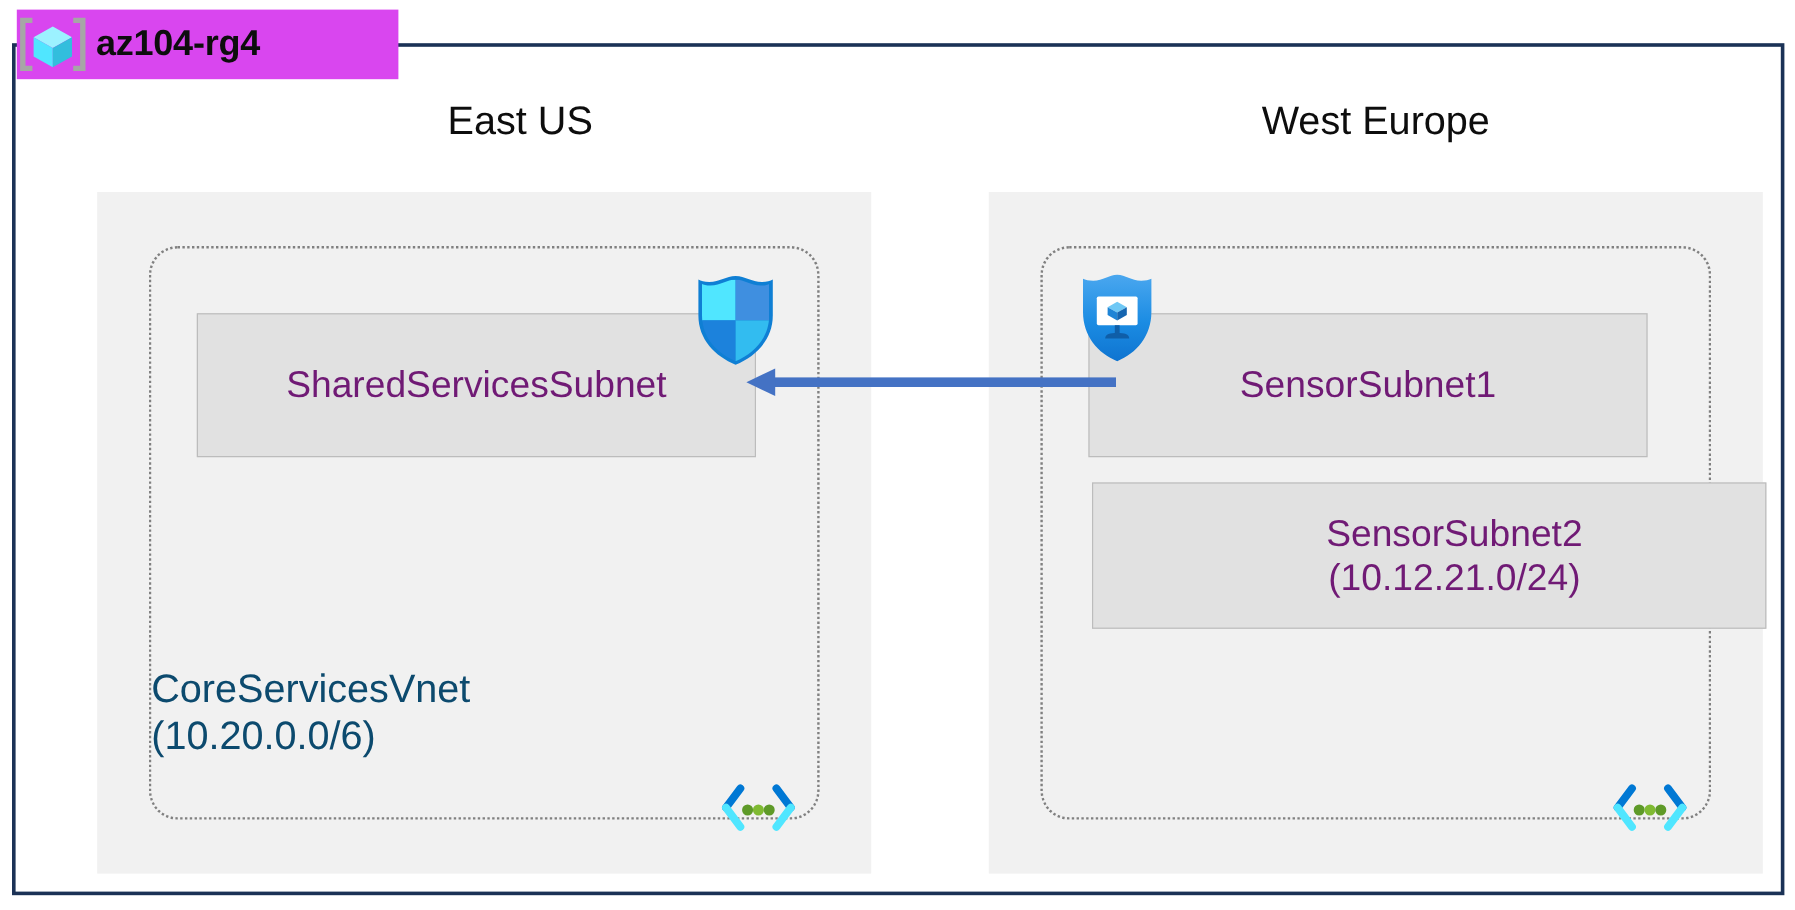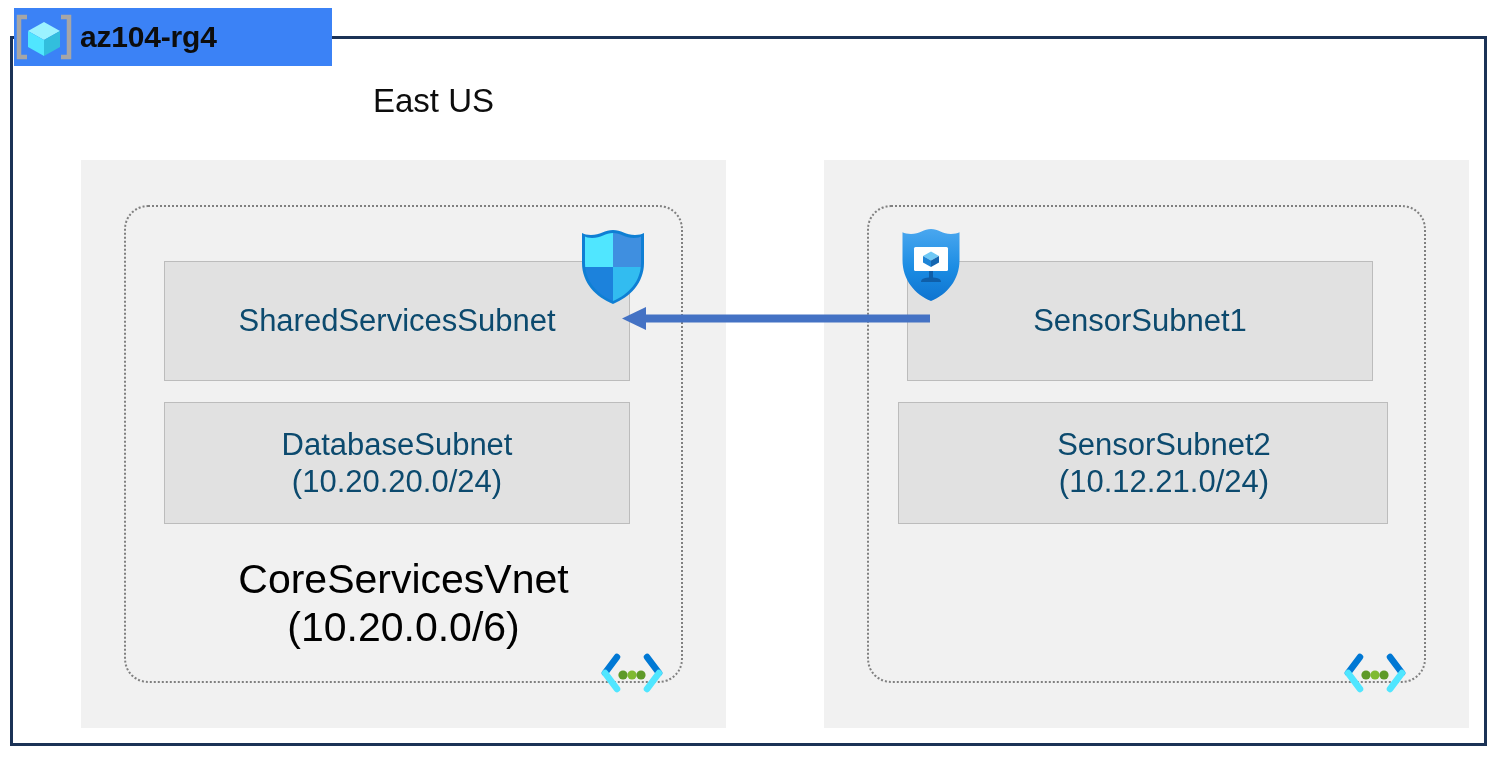--- a/index.html
+++ b/index.html
@@ -30,21 +30,21 @@
     border: 3px solid #1b3256;
     box-sizing: border-box;
   }
   
   .rg-title-notch {
     position: absolute;
     left: 14px;
     top: 8px;
     height: 58px;
     width: 318px;
-    background: #3b82f6;
+    background: #d946ef;
     display: flex;
     align-items: center;
     gap: 6px;
     z-index: 4;
   }
   .rg-title-text {
     font-size: 30px;
     font-weight: bold;
     color: #0d0d0d;
     letter-spacing: -0.2px;
@@ -85,44 +85,43 @@
     position: absolute;
     box-sizing: border-box;
     border: 2.5px dotted #808080;
     border-radius: 24px;
     background: transparent;
   }
   .vnet-caption {
     position: absolute;
     left: 0;
     width: 100%;
-    text-align: center;
-    font-size: 41px;
-    color: #000000;
+    font-size: 33px;
+    color: #0c4a6e;
     line-height: 1.18;
     white-space: nowrap;
   }
   .vnet-icon {
     position: absolute;
     width: 62px;
     height: 40px;
   }
 
   
   .subnet {
     position: absolute;
     box-sizing: border-box;
     background: #e1e1e1;
     border: 1.5px solid #bcbcbc;
     display: flex;
     flex-direction: column;
     align-items: center;
     justify-content: center;
     font-size: 31px;
-    color: #0c4a6e;
+    color: #701a75;
     line-height: 1.2;
     white-space: nowrap;
   }
   .subnet .cidr { display: block; }
 
   
   .badge-icon {
     position: absolute;
     z-index: 5;
   }
@@ -160,24 +159,20 @@
   <div class="region" style="left:81px; width:705px; height:644px;">
     <div class="region-label">East US</div>
     <div class="region-box" style="width:645px; height:568px;"></div>
 
     <div class="vnet" style="left:43px; top:121px; width:559px; height:478px;">
 
       <div class="subnet" style="left:38px; top:54px; width:466px; height:120px;">
         <span>SharedServicesSubnet</span>
       </div>
 
-      <div class="subnet" style="left:38px; top:195px; width:466px; height:122px;">
-        <span>DatabaseSubnet</span>
-        <span class="cidr">(10.20.20.0/24)</span>
-      </div>
 
       <div class="vnet-caption" style="top:348px;">
         <span>CoreServicesVnet</span><br>
         <span>(10.20.0.0/6)</span>
       </div>
 
       <svg class="vnet-icon" style="right:18px; bottom:-12px;" viewBox="0 0 62 40">
 
         <path d="M16 4 L4 20" stroke="#0078d4" stroke-width="6.5" stroke-linecap="round" fill="none"></path>
         <path d="M4 20 L16 36" stroke="#50e6ff" stroke-width="6.5" stroke-linecap="round" fill="none"></path>
@@ -201,29 +196,30 @@
     </clipPath>
     <g clip-path="url(#nsgClip)">
       <rect x="7" y="6" width="28" height="34" fill="#50e6ff"></rect>
       <rect x="35" y="6" width="28" height="34" fill="#3f8fe0"></rect>
       <rect x="7" y="40" width="28" height="36" fill="#1c82dc"></rect>
       <rect x="35" y="40" width="28" height="36" fill="#32bcf0"></rect>
     </g>
   </svg>
 
   <div class="region" style="left:824px; width:645px; height:644px;">
+    <div class="region-label">West Europe</div>
     <div class="region-box" style="width:645px; height:568px;"></div>
 
     <div class="vnet" style="left:43px; top:121px; width:559px; height:478px;">
 
       <div class="subnet" style="left:38px; top:54px; width:466px; height:120px;">
         <span>SensorSubnet1</span>
       </div>
 
-      <div class="subnet" style="left:29px; top:195px; width:490px; height:122px;padding-left:42px;">
+      <div class="subnet" style="left:41px; top:195px; width:562px; height:122px;padding-left:42px;">
         <span>SensorSubnet2</span>
         <span class="cidr">(10.12.21.0/24)</span>
       </div>
       <svg class="vnet-icon" style="right:18px; bottom:-12px;" viewBox="0 0 62 40">
         <path d="M16 4 L4 20" stroke="#0078d4" stroke-width="6.5" stroke-linecap="round" fill="none"></path>
         <path d="M4 20 L16 36" stroke="#50e6ff" stroke-width="6.5" stroke-linecap="round" fill="none"></path>
         <path d="M46 4 L58 20" stroke="#0078d4" stroke-width="6.5" stroke-linecap="round" fill="none"></path>
         <path d="M58 20 L46 36" stroke="#50e6ff" stroke-width="6.5" stroke-linecap="round" fill="none"></path>
         <circle cx="22" cy="22" r="4.6" fill="#5e9a28"></circle>
         <circle cx="31" cy="22" r="4.6" fill="#7fba32"></circle>

